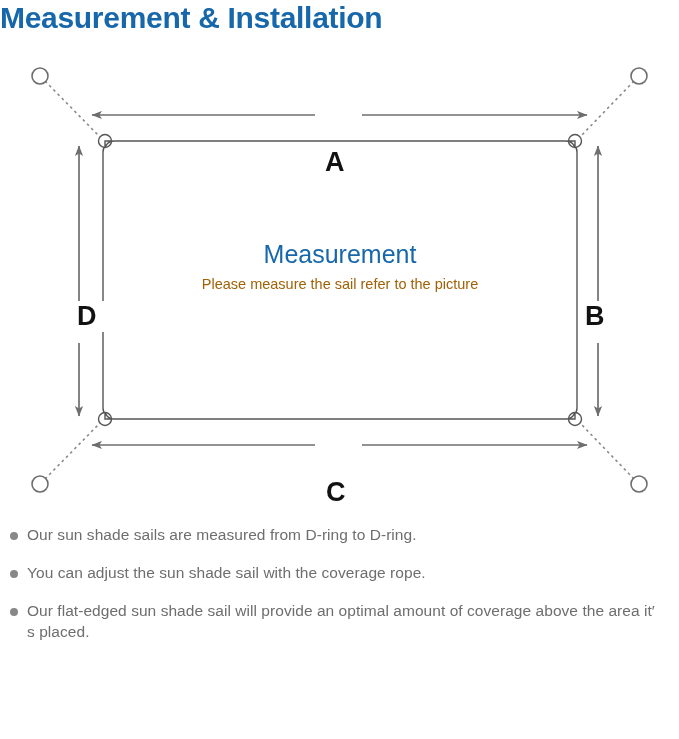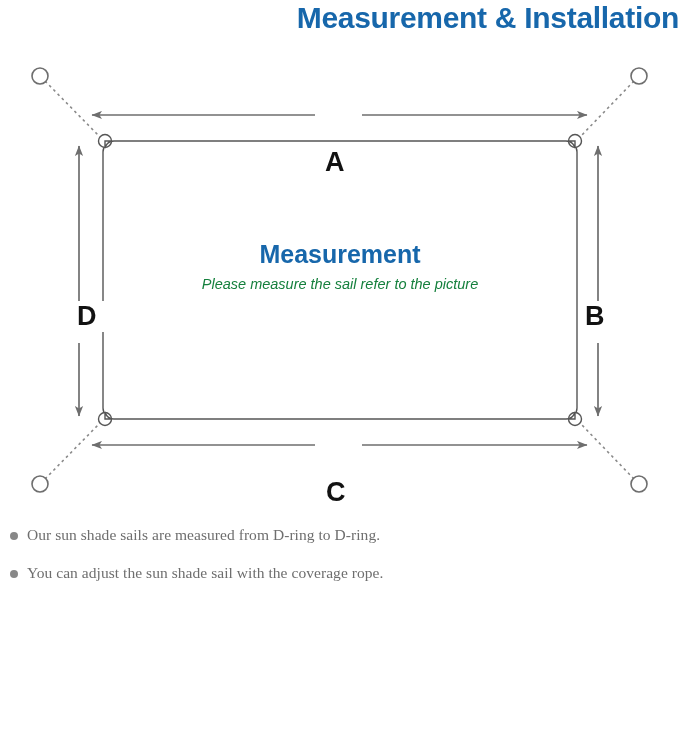--- a/index.html
+++ b/index.html
@@ -23,21 +23,21 @@
     width: 679px;
     height: 739px;
   }
 
   
   .title {
     position: absolute;
     left: 0;
     top: 0;
     width: 679px;
-    text-align: right;
+    text-align: left;
     font-size: 30px;
     font-weight: bold;
     color: #1767ab;
     letter-spacing: -0.3px;
     line-height: 36px;
   }
 
   
   .diagram {
     position: absolute;
@@ -54,31 +54,30 @@
   .sail-text {
     position: absolute;
     left: 103px;
     top: 191px;      
     width: 474px;
     text-align: center;
     pointer-events: none;
   }
   .sail-title {
     font-size: 25px;
-    font-weight: bold;
+    font-weight: normal;
     color: #1767ab;
     line-height: 30px;
     margin: 0;
   }
   .sail-sub {
     font-size: 14.5px;
-    color: #15803d;
+    color: #a16207;
     line-height: 22px;
     margin: 4px 0 0 0;
-    font-style: italic;
   }
 
   
   .dim {
     position: absolute;
     font-size: 27px;
     font-weight: bold;
     color: #121212;
     line-height: 27px;
     background: #ffffff;
@@ -96,21 +95,20 @@
     left: 0;
     top: 524px;
     width: 679px;
   }
   .note {
     position: relative;
     display: flex;
     align-items: flex-start;
     padding: 0 14px 0 10px;
     margin-bottom: 17px;
-    font-family: Liberation Serif, serif;
   }
   .note:last-child { margin-bottom: 0; }
   .bullet {
     flex: 0 0 auto;
     width: 8px;
     height: 8px;
     border-radius: 50%;
     background: #888888;
     margin: 8px 9px 0 0;
   }
@@ -202,15 +200,19 @@
 
   <div class="notes">
     <div class="note">
       <span class="bullet"></span>
       <span class="note-text">Our sun shade sails are measured from D-ring to D-ring.</span>
     </div>
     <div class="note">
       <span class="bullet"></span>
       <span class="note-text">You can adjust the sun shade sail with the coverage rope.</span>
     </div>
+    <div class="note">
+      <span class="bullet"></span>
+      <span class="note-text">Our flat-edged sun shade sail will provide an optimal amount of coverage above the area it′ s placed.</span>
+    </div>
   </div>
 
 </div>
 
 </body></html>

